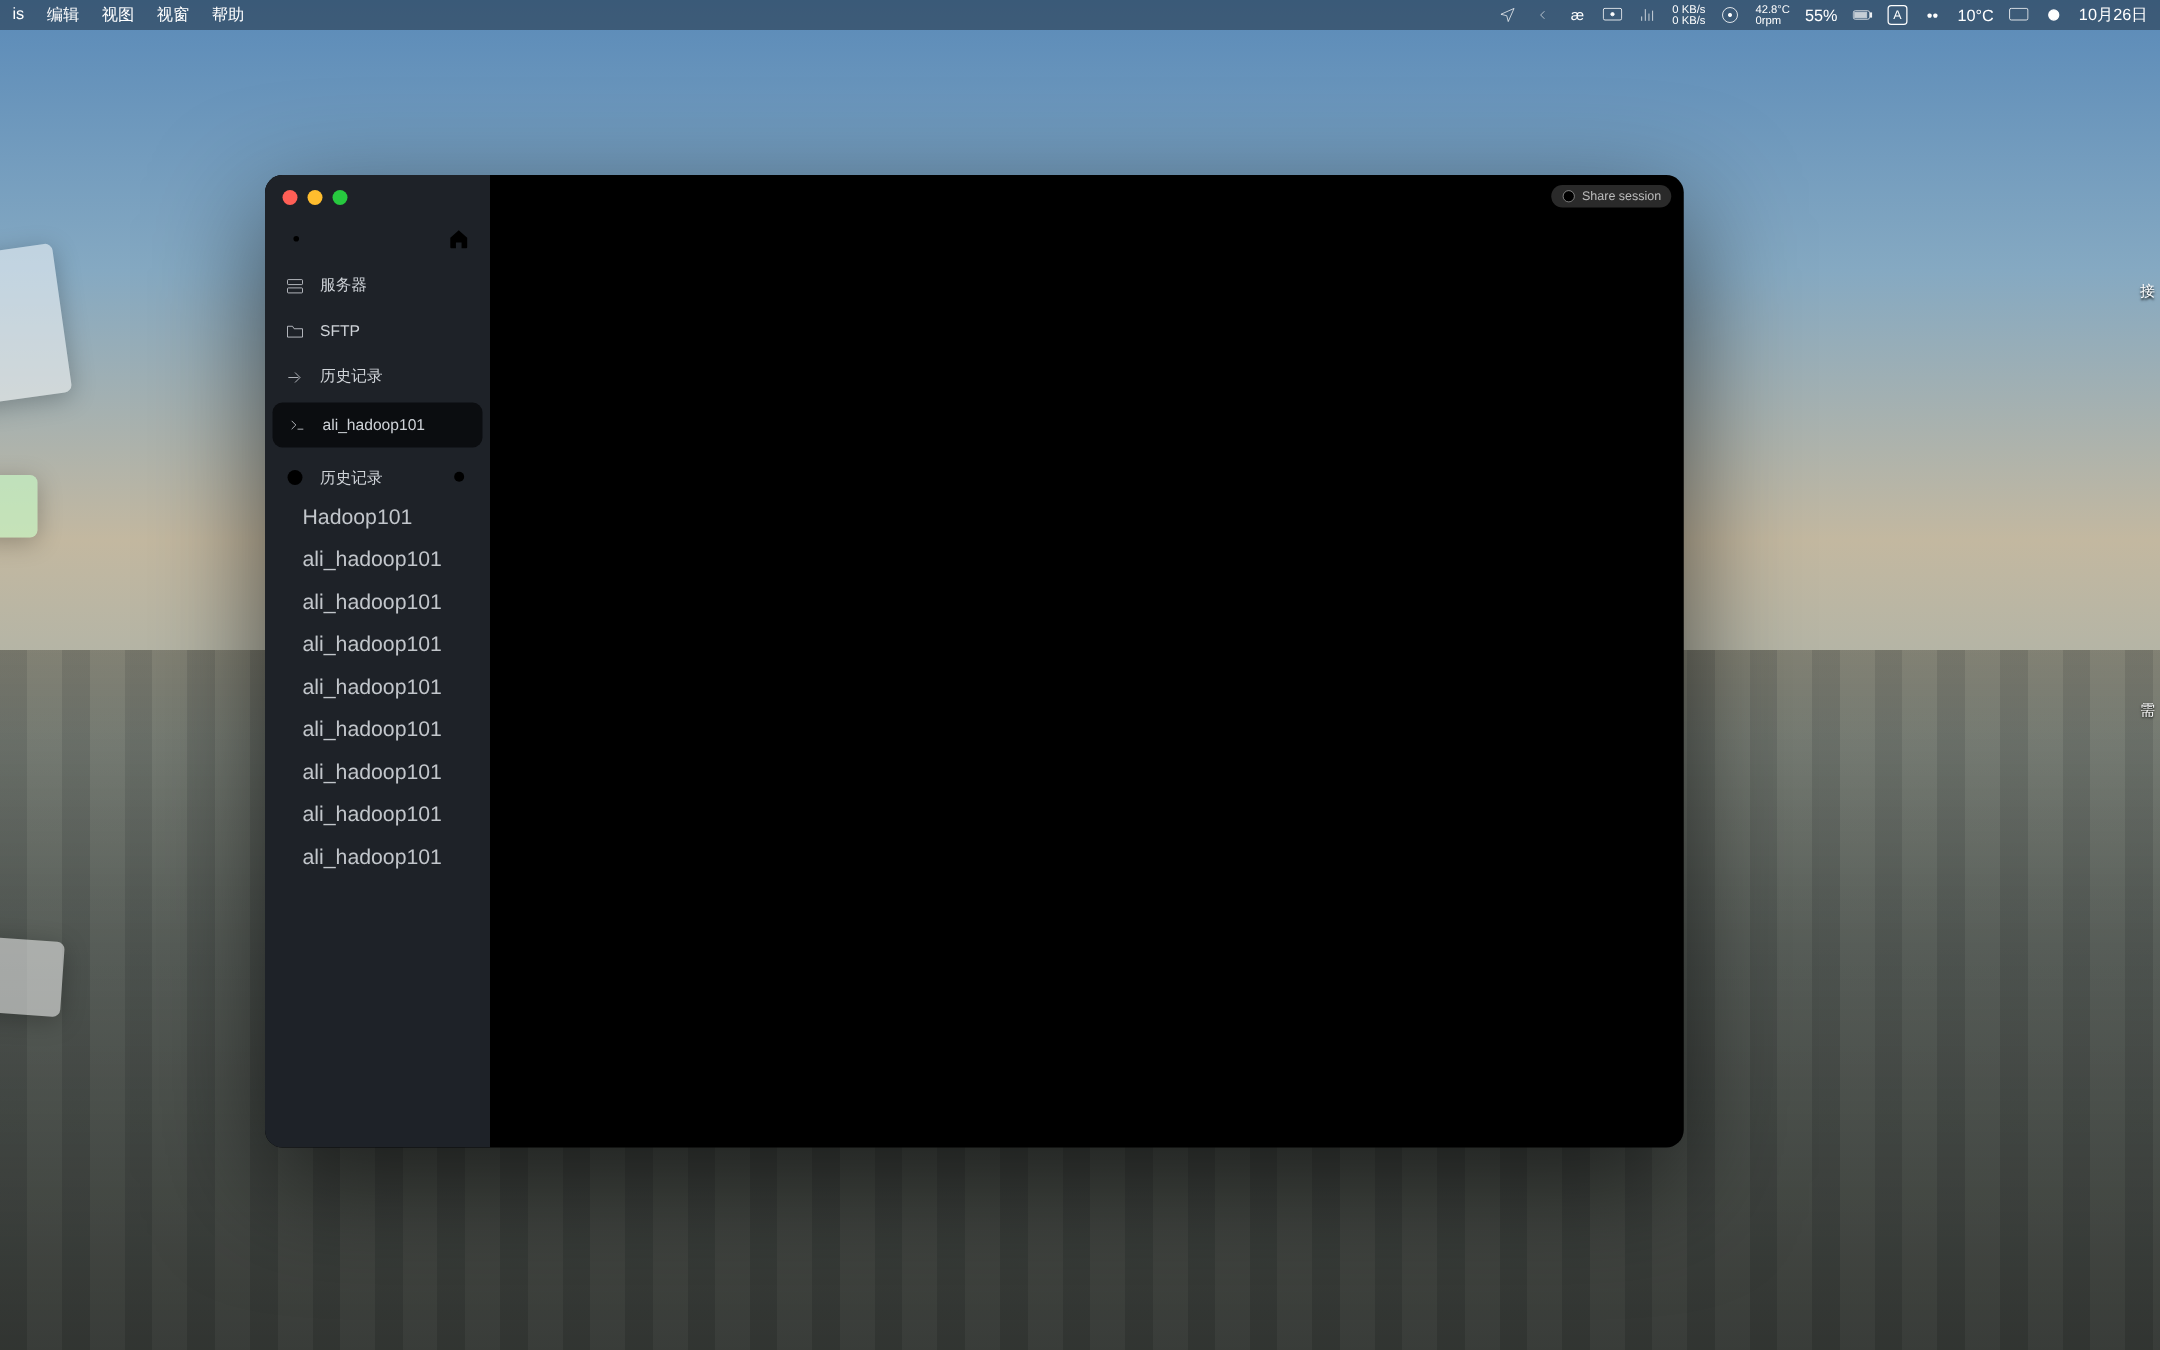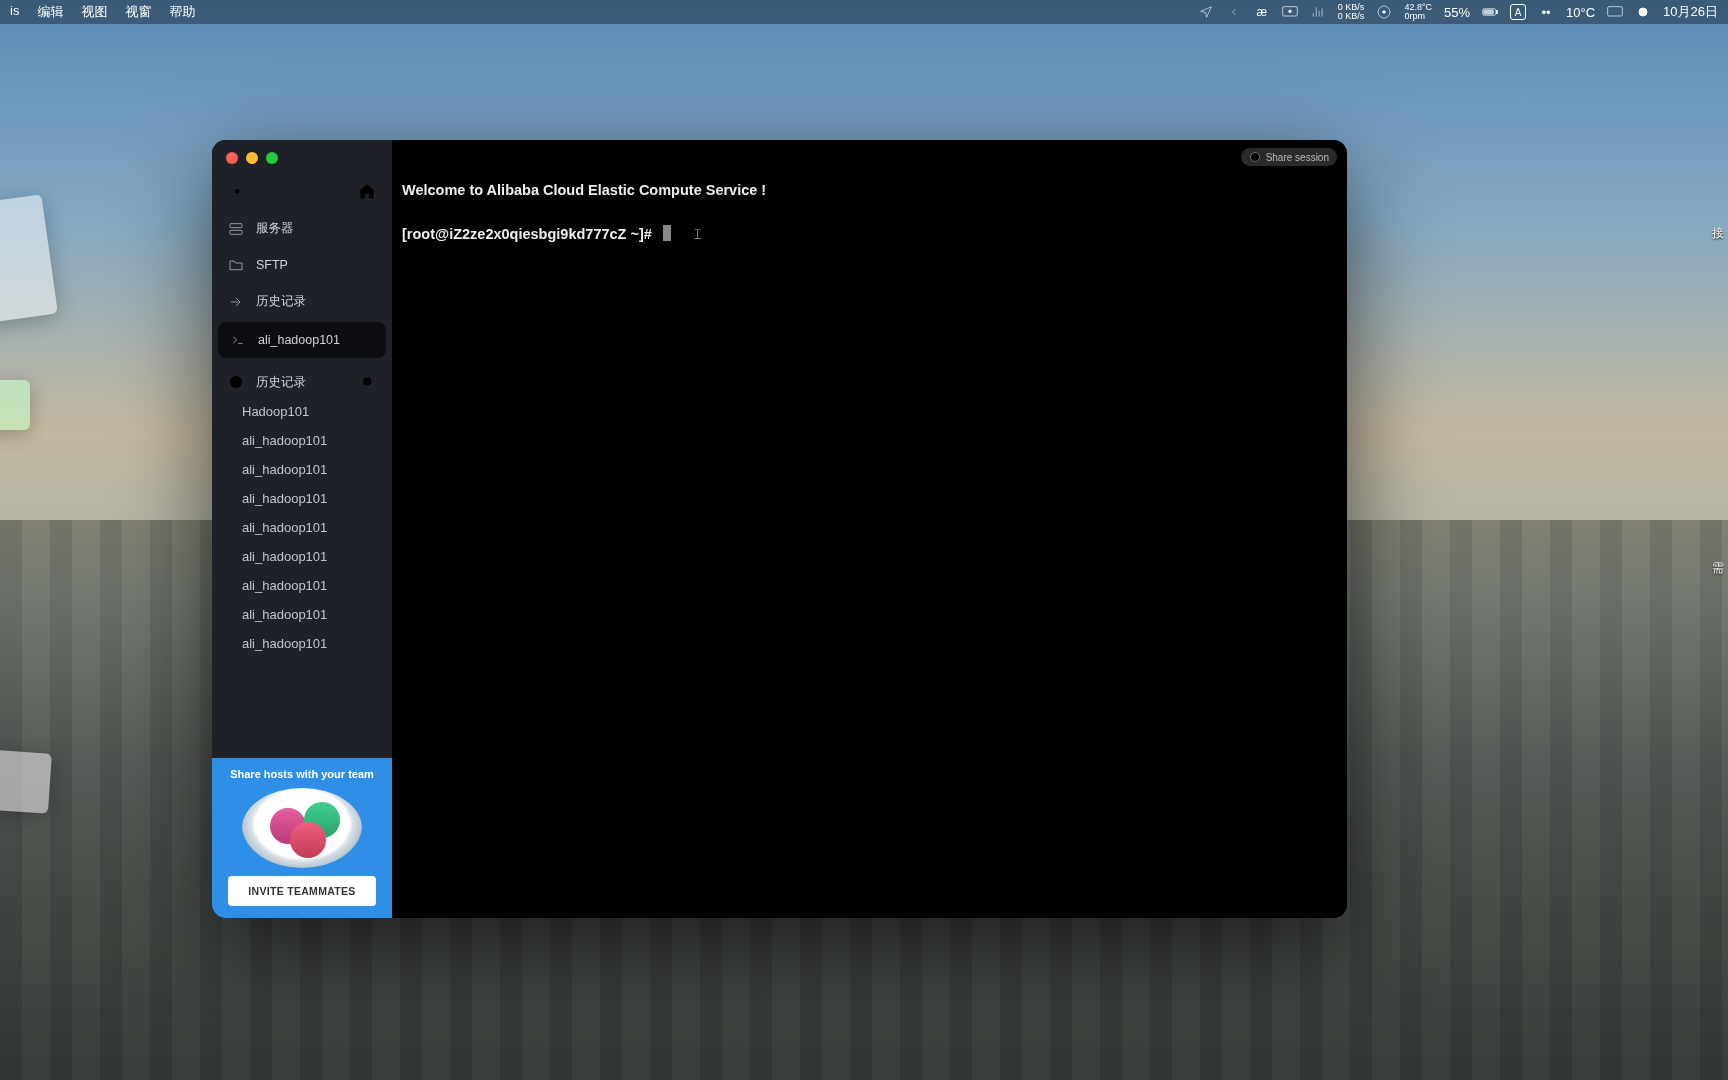--- a/index.html
+++ b/index.html
@@ -54,21 +54,21 @@
 .sidebar .toprow .ic{ width:18px;height:18px; display:flex;align-items:center;justify-content:center;}
 .nav-item{ display:flex; align-items:center; gap:12px; padding:10px 16px; cursor:pointer; color:#cfd3d8;}
 .nav-item.active{ background:#0b0d10; border-radius:8px; margin:2px 6px; padding:10px 12px;}
 .nav-item .ic{ width:16px;height:16px;}
 .nav-item svg{ stroke:#cfd3d8; fill:none;}
 
 .section-head{ display:flex; gap:12px; padding:14px 16px 6px 16px;}
 .section-head .spacer{flex:1;}
 .section-head .ic{width:16px;height:16px;}
 .hist{ flex:1; overflow:hidden;}
-.hist .h-item{ padding:7px 16px 7px 30px; font-size:13px; color:#c2c6cb; cursor:pointer;}
+.hist .h-item{ padding:7px 16px 7px 30px; font-size:17px; color:#c2c6cb; cursor:pointer;}
 
 .promo{
   background:#2f8fe6; color:#fff; text-align:center; padding:10px 8px 12px 8px;
   font-size:11px; font-weight:600;
 }
 .promo .plate{
   width:120px;height:80px;margin:8px auto;background:radial-gradient(ellipse at 50% 45%,#fff 0%,#fff 55%,#d7e0e6 60%,#b9c7cf 70%,transparent 72%);
   border-radius:50%; position:relative;
 }
 .promo .mac{position:absolute;width:36px;height:36px;border-radius:50%;}
@@ -256,28 +256,16 @@
       <div class="h-item">ali_hadoop101</div>
       <div class="h-item">ali_hadoop101</div>
       <div class="h-item">ali_hadoop101</div>
       <div class="h-item">ali_hadoop101</div>
       <div class="h-item">ali_hadoop101</div>
       <div class="h-item">ali_hadoop101</div>
       <div class="h-item">ali_hadoop101</div>
       <div class="h-item">ali_hadoop101</div>
     </div>
 
-    <div class="promo">
-      <div>Share hosts with your team</div>
-      <div class="plate">
-        <div class="mac m3"></div>
-          <div class="mac m2"></div>
-          <div class="mac m1"></div>
-      </div>
-      <div class="invite-btn">INVITE TEAMMATES</div>
-    </div>
-  </div>
-
-  <div class="term"><span>Welcome to Alibaba Cloud Elastic Compute Service !</span>
-
-<span>[root@iZ2ze2x0qiesbgi9kd777cZ ~]#</span> <span class="cursor"></span><span class="ibeam">𝙸</span></div>
+  </div>
+
 
 </div>
 
 </body></html>

